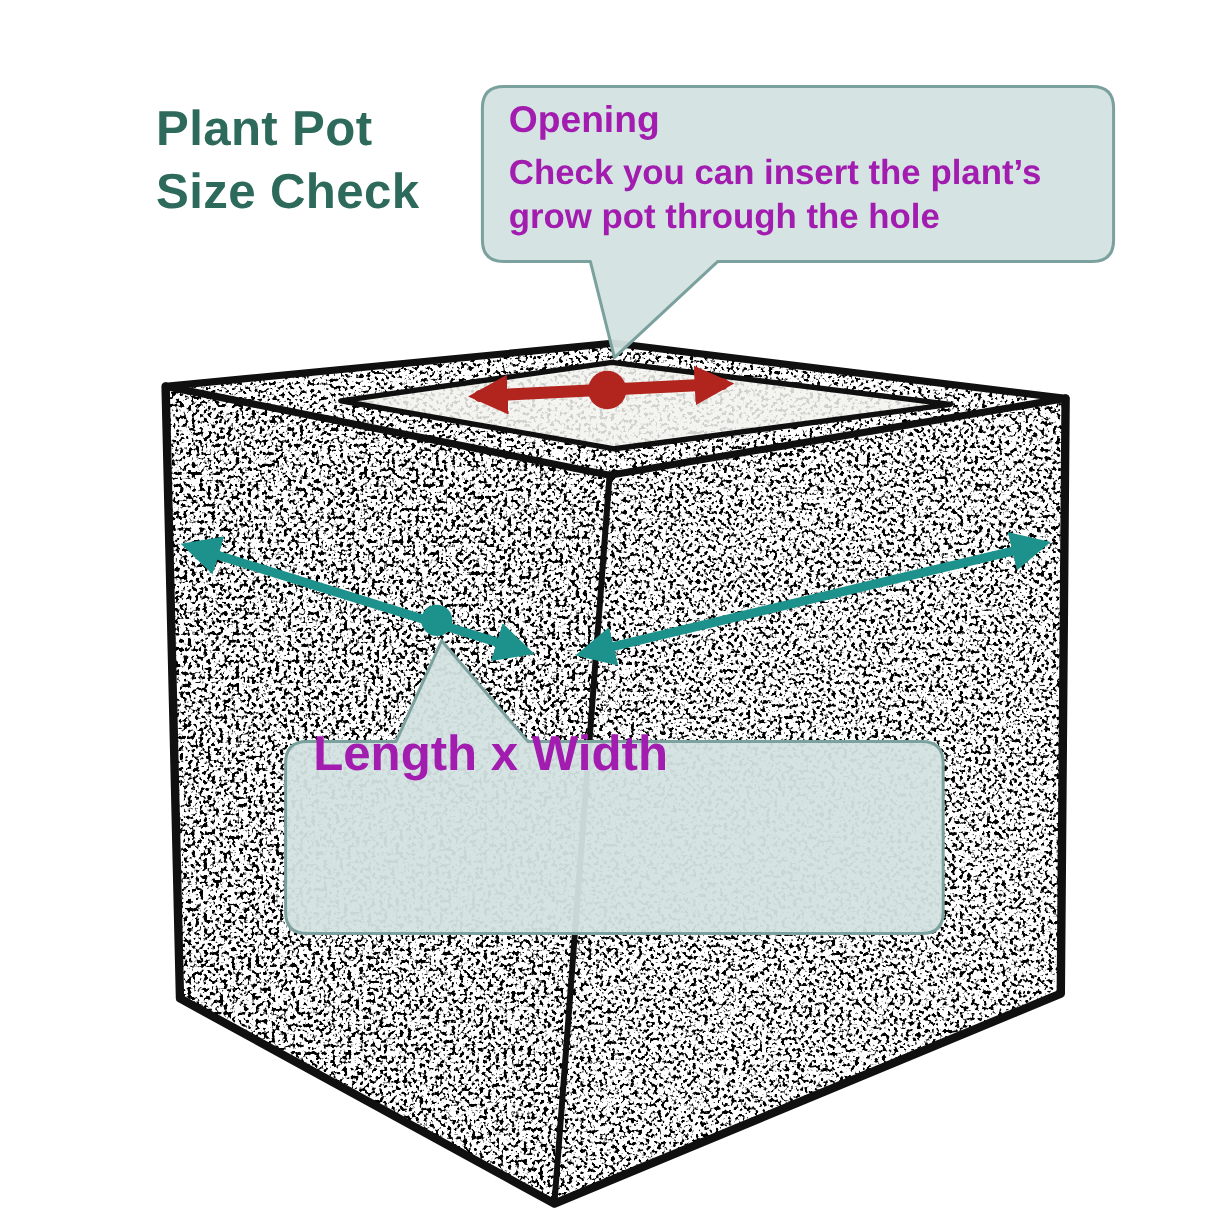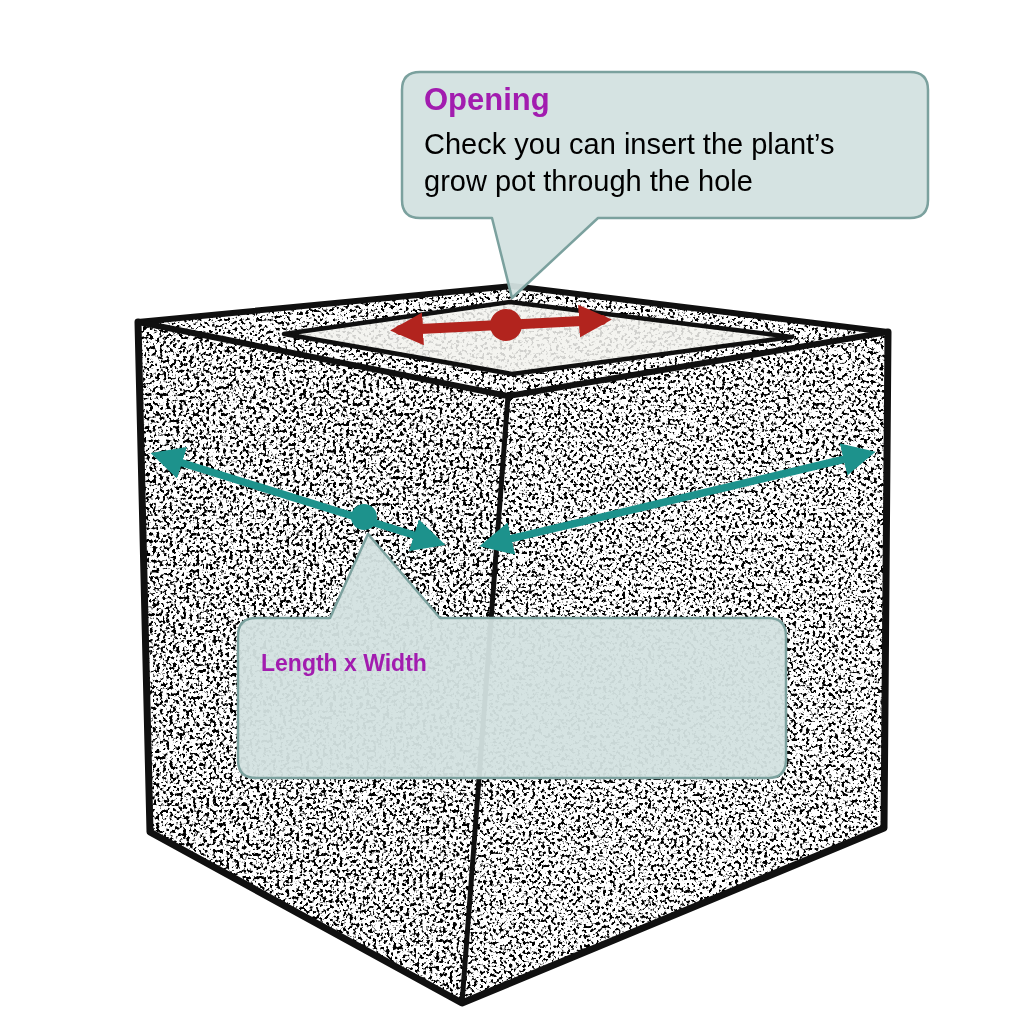--- a/index.html
+++ b/index.html
@@ -7,24 +7,24 @@
     position:relative;width:1024px;height:1024px;background:#ffffff;overflow:hidden;
     font-family:"Liberation Sans","DejaVu Sans",sans-serif;
   }
   svg.scene{position:absolute;left:0;top:0;}
   .heading{
     position:absolute;left:130px;top:82px;
     font-size:41px;font-weight:800;line-height:1.26;letter-spacing:.3px;
     color:#2d6a5b;white-space:pre-line;
   }
   .co-title{position:absolute;font-weight:800;color:#a21caf;}
-  .co-body{position:absolute;font-weight:400;color:#000000;white-space:pre-line;}
+  .co-body{position:absolute;font-weight:700;color:#a21caf;white-space:pre-line;}
   .opening-title{left:424px;top:82px;font-size:31px;}
   .opening-body{left:424px;top:126px;font-size:29px;line-height:1.27;}
-  .dim-title{left:261px;top:650px;font-size:23px;}
+  .dim-title{left:261px;top:605px;font-size:41px;}
   .dim-body{left:261px;top:682px;font-size:30px;line-height:1.26;}
   .bubble{fill:#d3e1e0;fill-opacity:.95;stroke:#7ba19e;stroke-width:2.5;stroke-linejoin:round;}
   .edge{stroke:#101010;fill:none;stroke-linejoin:round;stroke-linecap:round;}
   .teal-line{stroke:#1d928c;stroke-width:7.5;stroke-linecap:round;fill:none;}
   .red-line{stroke:#b2241e;stroke-width:10;stroke-linecap:round;fill:none;}
 </style>
 </head>
 <body>
 
 <div class="stage">
@@ -82,20 +82,22 @@
     <g>
       <line class="teal-line" x1="160" y1="456" x2="436" y2="542" marker-start="url(#headTeal)" marker-end="url(#headTeal)"></line>
       <line class="teal-line" x1="489" y1="544" x2="866" y2="454" marker-start="url(#headTeal)" marker-end="url(#headTeal)"></line>
       <circle cx="364" cy="517" r="13" fill="#1d928c"></circle>
     </g>
 
     <path class="bubble" d="M420 72 H910 Q928 72 928 90 V200 Q928 218 910 218 H598 L512 298 L492 218 H420 Q402 218 402 200 V90 Q402 72 420 72 Z"></path>
     <path class="bubble" d="M256 618 H330 L368 534 L440 618 H768 Q786 618 786 636 V760 Q786 778 768 778 H256 Q238 778 238 760 V636 Q238 618 256 618 Z"></path>
   </svg>
 
+  <div class="heading">Plant Pot
+Size Check</div>
 
   <div class="co-title opening-title">Opening</div>
   <div class="co-body opening-body">Check you can insert the plant’s
 grow pot through the hole</div>
 
   <div class="co-title dim-title">Length x Width</div>
 
 </div>
 
 </body></html>

